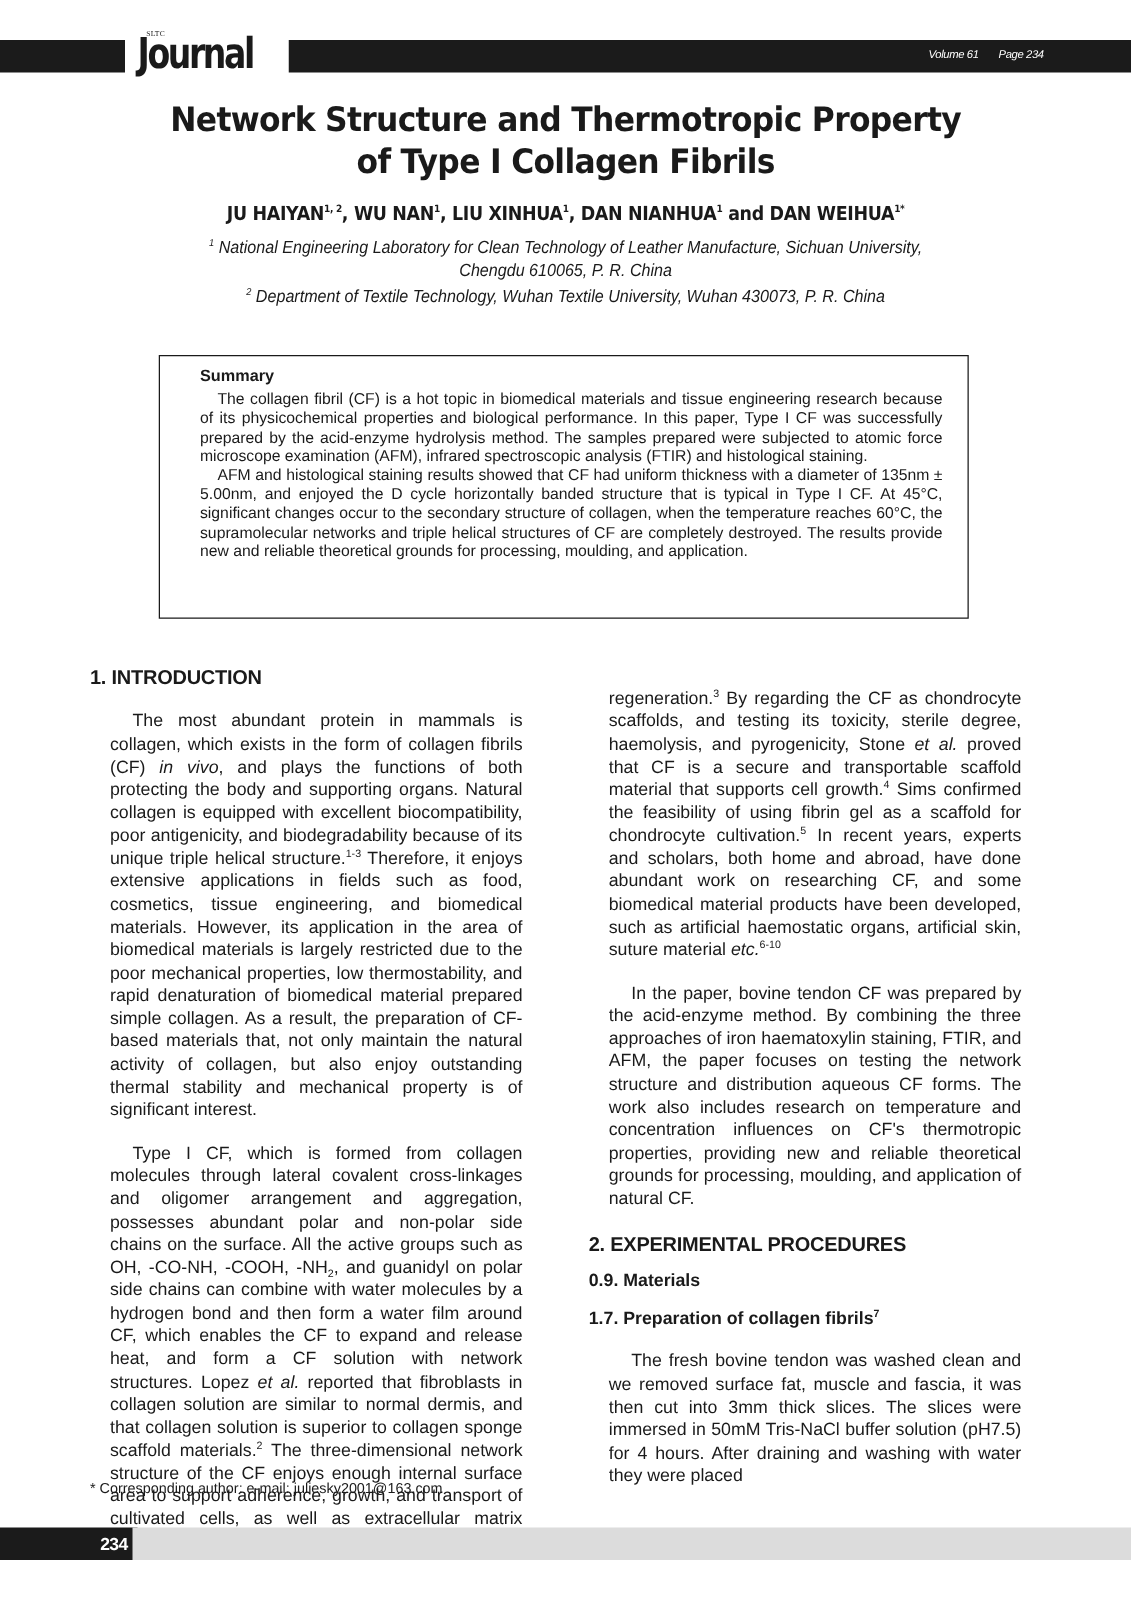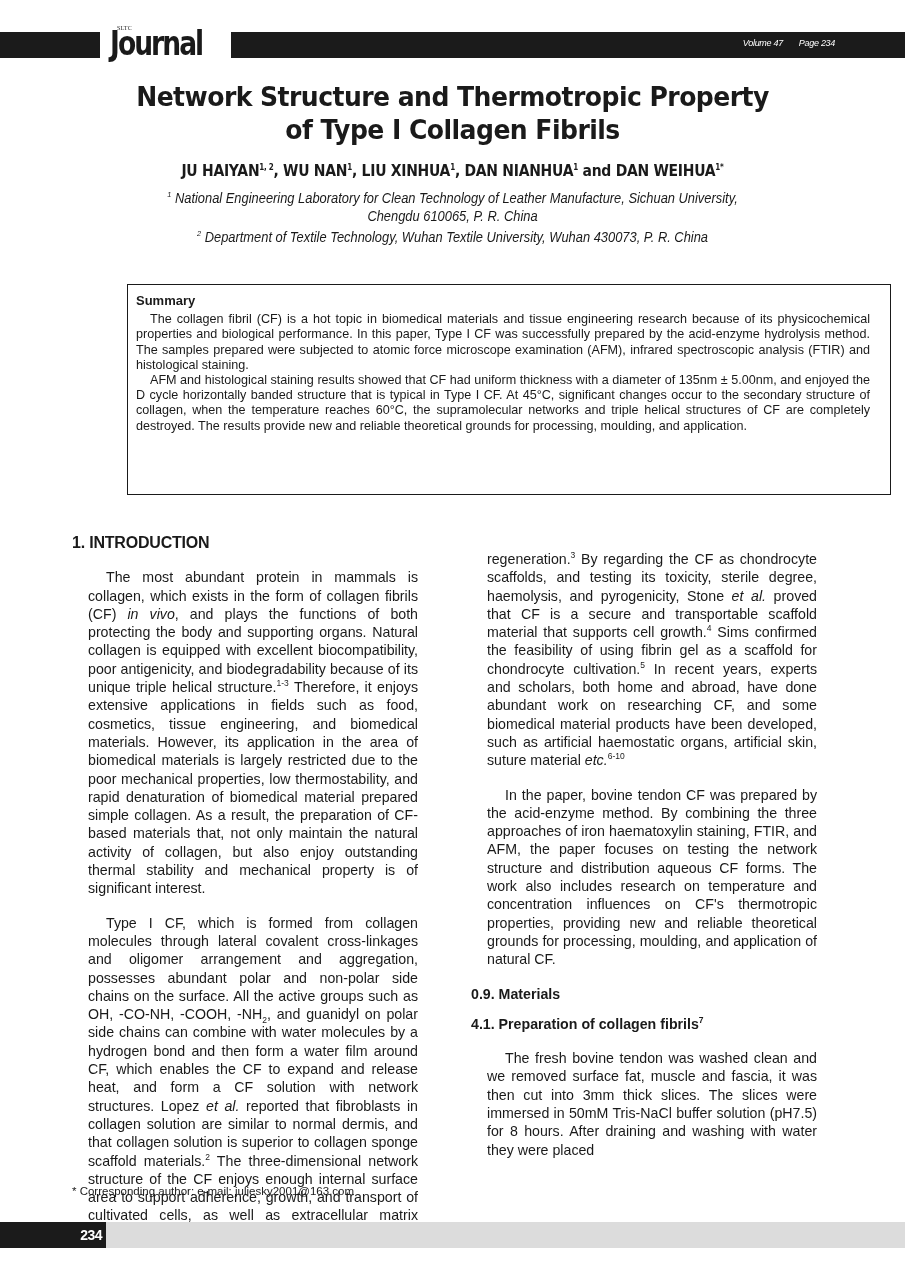--- a/index.html
+++ b/index.html
@@ -14,21 +14,21 @@
   .vol span + span { margin-left: 16px; }
 
   .title { position: absolute; left: 60px; width: 785px; top: 80px; text-align: center; font-family: "DejaVu Sans", sans-serif; font-weight: bold; font-size: 27px; line-height: 33px; letter-spacing: -0.6px; color: #1a1a1a; transform: scaleX(0.93); transform-origin: center top; }
   .authors { position: absolute; left: 60px; width: 785px; top: 162px; text-align: center; font-family: "DejaVu Sans", sans-serif; font-weight: bold; font-size: 15.5px; letter-spacing: -0.3px; transform: scaleX(0.9); transform-origin: center top; }
   .authors sup { font-size: 8px; font-weight: bold; }
   .aff { position: absolute; left: 60px; width: 785px; text-align: center; font-style: italic; font-size: 14px; line-height: 18px; color: #1a1a1a; transform: scaleX(0.92); transform-origin: center top; }
   .aff sup { font-size: 8px; }
   .aff1 { top: 186px; }
   .aff2 { top: 225px; }
 
-  .summary { position: absolute; left: 127px; top: 284px; width: 764px; height: 211px; border: 1px solid #1a1a1a; box-sizing: border-box; padding: 8px 20px 0 8px; font-size: 12.6px; line-height: 15.2px; text-align: justify; }
+  .summary { position: absolute; left: 127px; top: 284px; width: 648px; height: 211px; border: 1px solid #1a1a1a; box-sizing: border-box; padding: 8px 20px 0 32px; font-size: 12.6px; line-height: 15.2px; text-align: justify; }
   .summary h3 { margin: 0 0 4px 0; font-size: 13px; font-weight: bold; }
   .summary p { margin: 0; text-indent: 14px; }
 
   .col { position: absolute; top: 534px; width: 362px; font-size: 14.2px; line-height: 18.3px; text-align: justify; }
   .col-left { left: 72px; }
   .col-right { left: 471px; }
   .col p { margin: 16px; text-indent: 18px; }
   .col p.noindent { text-indent: 0; }
   .col h2 { margin: 0 0 10px 0; font-size: 16px; font-weight: bold; letter-spacing: -0.2px; }
   .col h4 { margin: 0 0 9px 0; font-size: 14.2px; font-weight: bold; }
@@ -47,21 +47,21 @@
 <body>
 
 <div class="hdr-bar-left"></div>
 <div class="logo">
   <span class="word">Journal</span>
   <span class="sltc">SLTC</span>
 </div>
 <div class="hdr-bar-right">
 </div>
 <div class="vol">
-  <span>Volume 47</span><span>Page 234</span>
+  <span>Volume 61</span><span>Page 234</span>
 </div>
 
 <div class="title">
   <div>Network Structure and Thermotropic Property</div>
   <div>of Type I Collagen Fibrils</div>
 </div>
 
 <div class="authors">
   <span>JU HAIYAN</span><sup>1, 2</sup><span>, </span><span>WU NAN</span><sup>1</sup><span>, </span><span>LIU XINHUA</span><sup>1</sup><span>, </span><span>DAN NIANHUA</span><sup>1</sup><span> and </span><span>DAN WEIHUA</span><sup>1*</sup>
 </div>
@@ -82,23 +82,24 @@
 
 <div class="col col-left">
   <h2>1. INTRODUCTION</h2>
   <p><span>The most abundant protein in mammals is collagen, which exists in the form of collagen fibrils (CF) </span><i>in vivo</i><span>, and plays the functions of both protecting the body and supporting organs. Natural collagen is equipped with excellent biocompatibility, poor antigenicity, and biodegradability because of its unique triple helical structure.</span><sup>1-3</sup><span> Therefore, it enjoys extensive applications in fields such as food, cosmetics, tissue engineering, and biomedical materials. However, its application in the area of biomedical materials is largely restricted due to the poor mechanical properties, low thermostability, and rapid denaturation of biomedical material prepared simple collagen. As a result, the preparation of CF-based materials that, not only maintain the natural activity of collagen, but also enjoy outstanding thermal stability and mechanical property is of significant interest.</span></p>
   <p><span>Type I CF, which is formed from collagen molecules through lateral covalent cross-linkages and oligomer arrangement and aggregation, possesses abundant polar and non-polar side chains on the surface. All the active groups such as OH, -CO-NH, -COOH, -NH</span><sub>2</sub><span>, and guanidyl on polar side chains can combine with water molecules by a hydrogen bond and then form a water film around CF, which enables the CF to expand and release heat, and form a CF solution with network structures. Lopez </span><i>et al.</i><span> reported that fibroblasts in collagen solution are similar to normal dermis, and that collagen solution is superior to collagen sponge scaffold materials.</span><sup>2</sup><span> The three-dimensional network structure of the CF enjoys enough internal surface area to support adherence, growth, and transport of cultivated cells, as well as extracellular matrix accumulation and</span></p>
 </div>
 
 <div class="col col-right">
   <p class="noindent"><span>regeneration.</span><sup>3</sup><span> By regarding the CF as chondrocyte scaffolds, and testing its toxicity, sterile degree, haemolysis, and pyrogenicity, Stone </span><i>et al.</i><span> proved that CF is a secure and transportable scaffold material that supports cell growth.</span><sup>4</sup><span> Sims confirmed the feasibility of using fibrin gel as a scaffold for chondrocyte cultivation.</span><sup>5</sup><span> In recent years, experts and scholars, both home and abroad, have done abundant work on researching CF, and some biomedical material products have been developed, such as artificial haemostatic organs, artificial skin, suture material </span><i>etc.</i><sup>6-10</sup></p>
   <p>In the paper, bovine tendon CF was prepared by the acid-enzyme method. By combining the three approaches of iron haematoxylin staining, FTIR, and AFM, the paper focuses on testing the network structure and distribution aqueous CF forms. The work also includes research on temperature and concentration influences on CF's thermotropic properties, providing new and reliable theoretical grounds for processing, moulding, and application of natural CF.</p>
+  <h2 class="gap-h2">2. EXPERIMENTAL PROCEDURES</h2>
   <h4>0.9. Materials</h4>
-  <h4 class="gap-h4"><span>4.1. Preparation of collagen fibrils</span><sup>7</sup></h4>
-  <p>The fresh bovine tendon was washed clean and we removed surface fat, muscle and fascia, it was then cut into 3mm thick slices. The slices were immersed in 50mM Tris-NaCl buffer solution (pH7.5) for 8 hours. After draining and washing with water they were placed</p>
+  <h4 class="gap-h4"><span>1.7. Preparation of collagen fibrils</span><sup>7</sup></h4>
+  <p>The fresh bovine tendon was washed clean and we removed surface fat, muscle and fascia, it was then cut into 3mm thick slices. The slices were immersed in 50mM Tris-NaCl buffer solution (pH7.5) for 4 hours. After draining and washing with water they were placed</p>
 </div>
 
 <div class="footnote">* Corresponding author: e-mail: juliesky2001@163.com</div>
 
 <div class="ftr-dark">
   <span class="ftr-num">234</span>
 </div>
 <div class="ftr-gray"></div>
 
 </body></html>

